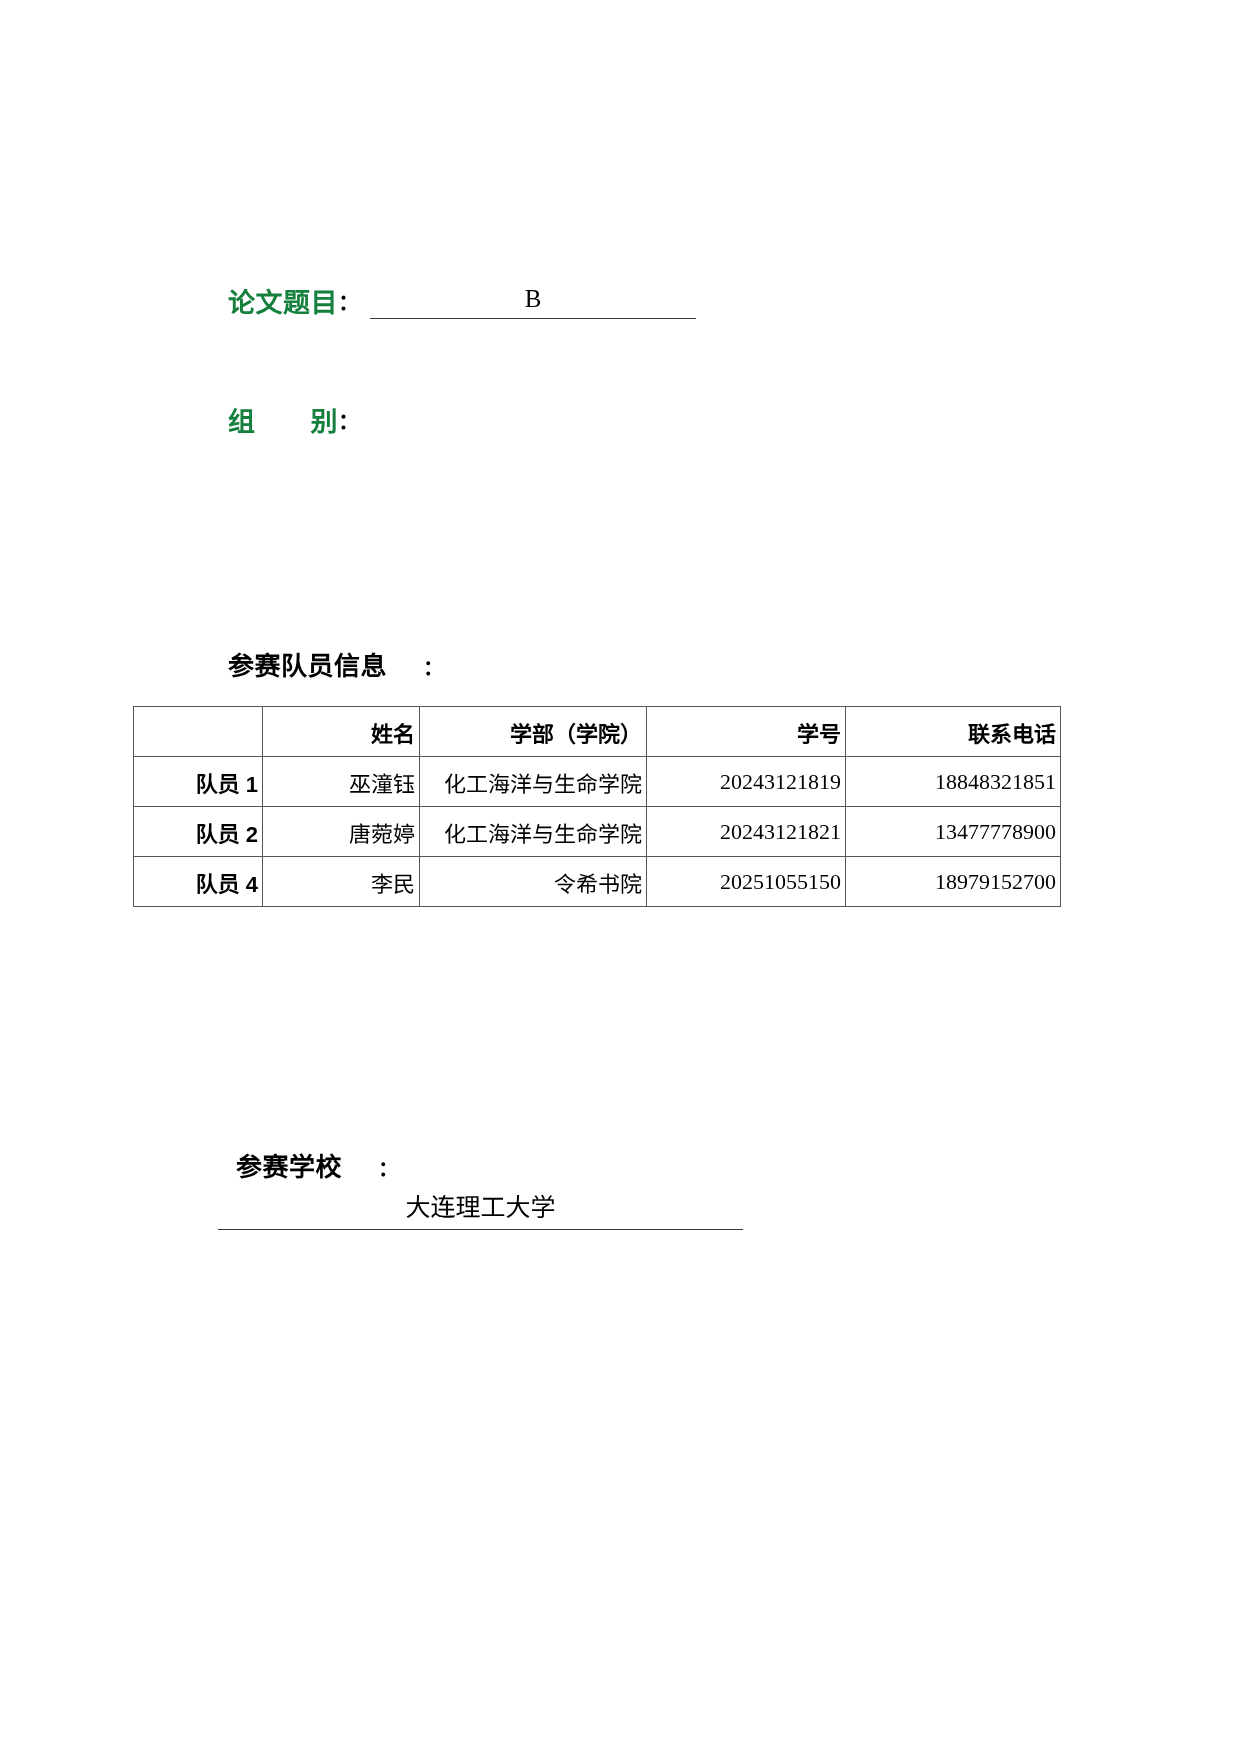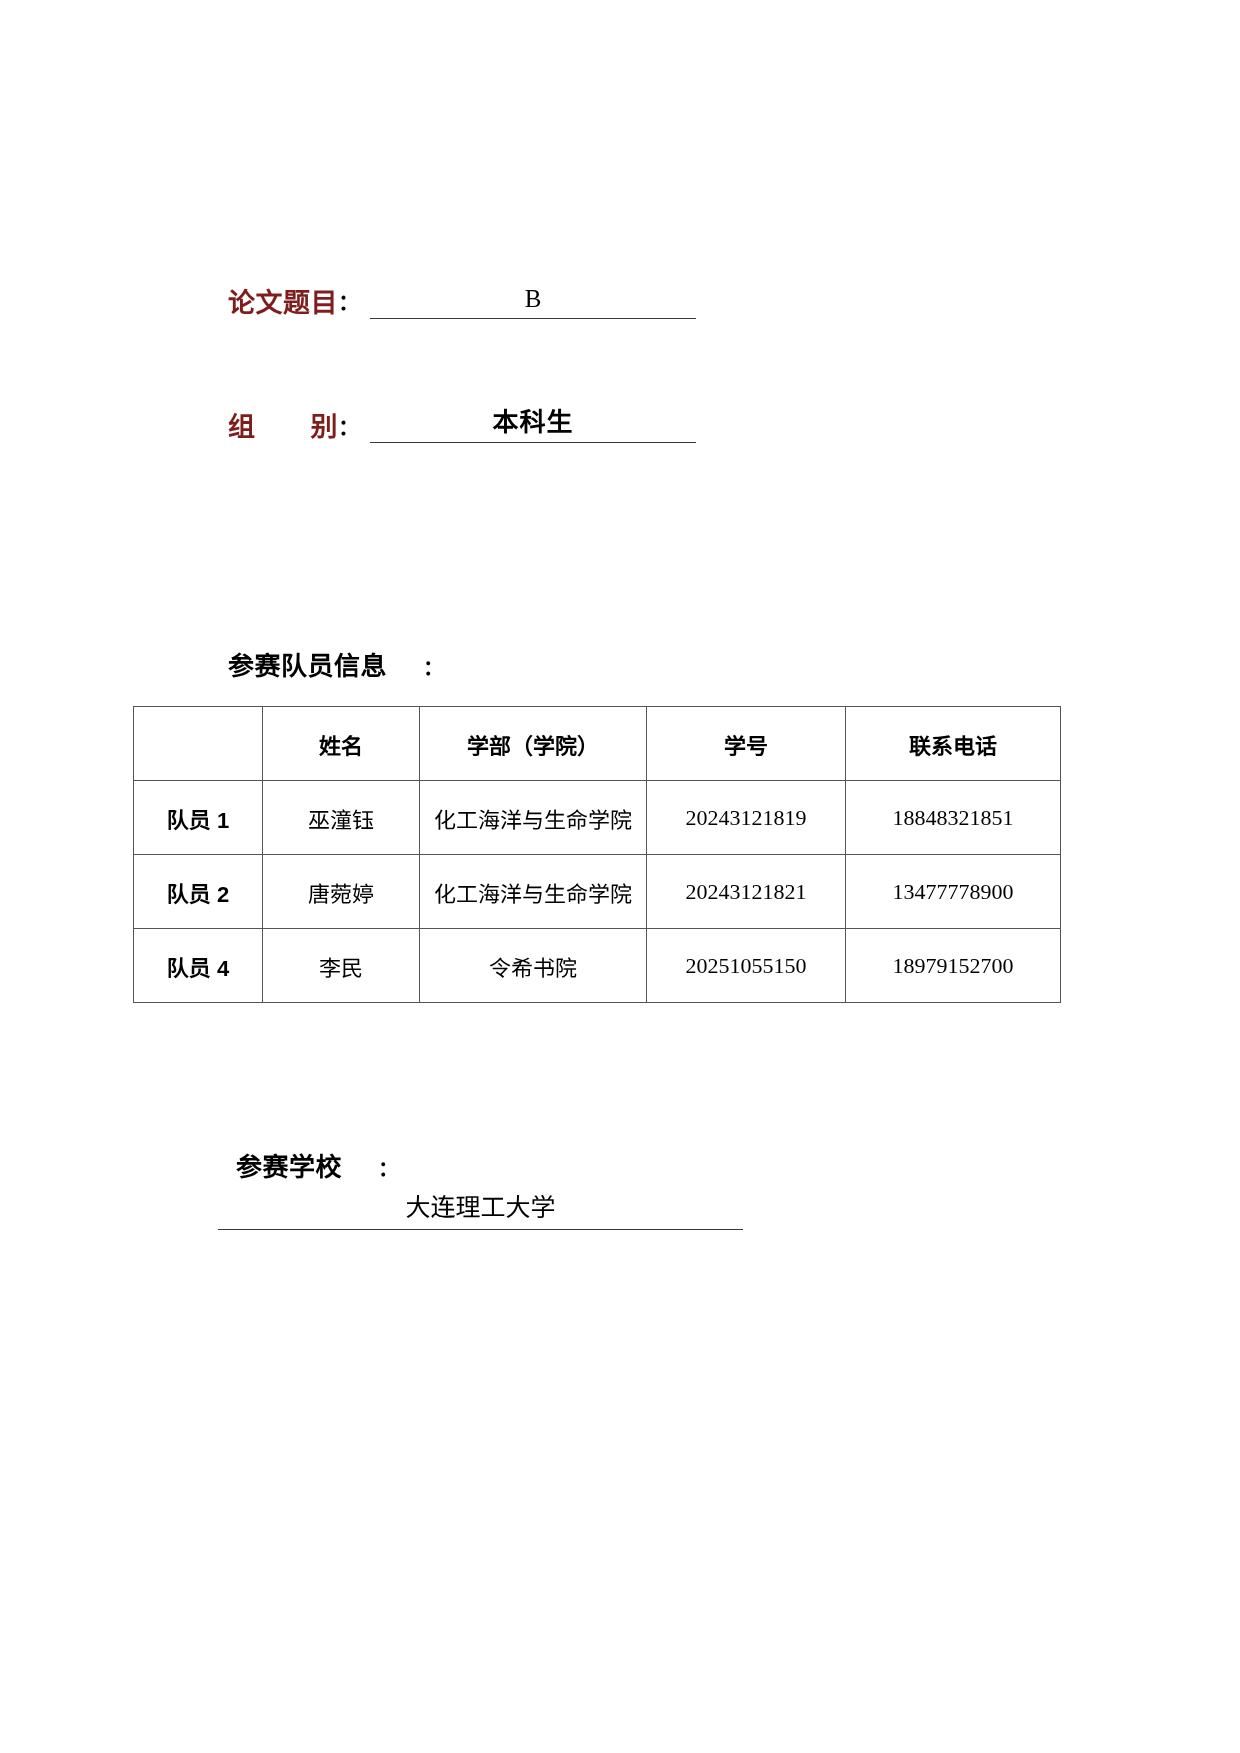--- a/index.html
+++ b/index.html
@@ -31,21 +31,21 @@
     align-items: flex-end;
   }
 
   .field-label {
     font-family: "Liberation Sans", "DejaVu Sans", sans-serif;
     font-weight: bold;
     font-size: 27px;
     line-height: 1.1;
     letter-spacing: 0.5px;
     white-space: pre;
-    color: #7f1d1d;
+    color: #15803d;
   }
 
   .field-colon {
     font-family: "Liberation Sans", "DejaVu Sans", sans-serif;
     font-weight: bold;
     font-size: 22px;
     line-height: 1.2;
     padding-bottom: 2px;
     color: #000;
   }
@@ -105,26 +105,26 @@
     left: 133px;
     top: 706px;
     width: 882px;
     border-collapse: collapse;
     table-layout: fixed;
   }
   .members-table th,
   .members-table td {
     border: 1.3px solid #555555;
     height: 49px;
-    text-align: center;
+    text-align: right;
     vertical-align: middle;
     font-family: "Liberation Serif", "DejaVu Serif", serif;
     font-size: 22px;
     color: #000;
-    padding: 12px 4px;
+    padding: 0 4px;
   }
   .members-table th {
     font-family: "Liberation Sans", "DejaVu Sans", sans-serif;
     font-weight: bold;
     font-size: 22px;
   }
   .members-table td.rowlabel {
     font-family: "Liberation Sans", "DejaVu Sans", sans-serif;
     font-weight: bold;
     font-size: 22px;
@@ -164,23 +164,20 @@
     <span class="field-label">论文题目</span>
     <span class="field-colon">：</span>
     <span class="field-value-wrap">
       <span class="field-value-serif">B</span>
     </span>
   </div>
 
   <div class="field-row" id="row-group">
     <span class="field-label">组　　别</span>
     <span class="field-colon">：</span>
-    <span class="field-value-wrap">
-      <span class="field-value-bold">本科生</span>
-    </span>
   </div>
 
   <div class="section-heading" id="heading-members">
     <span>参赛队员信息</span>
     <span class="hc">：</span>
   </div>
 
   <table class="members-table">
     <thead>
       <tr>

